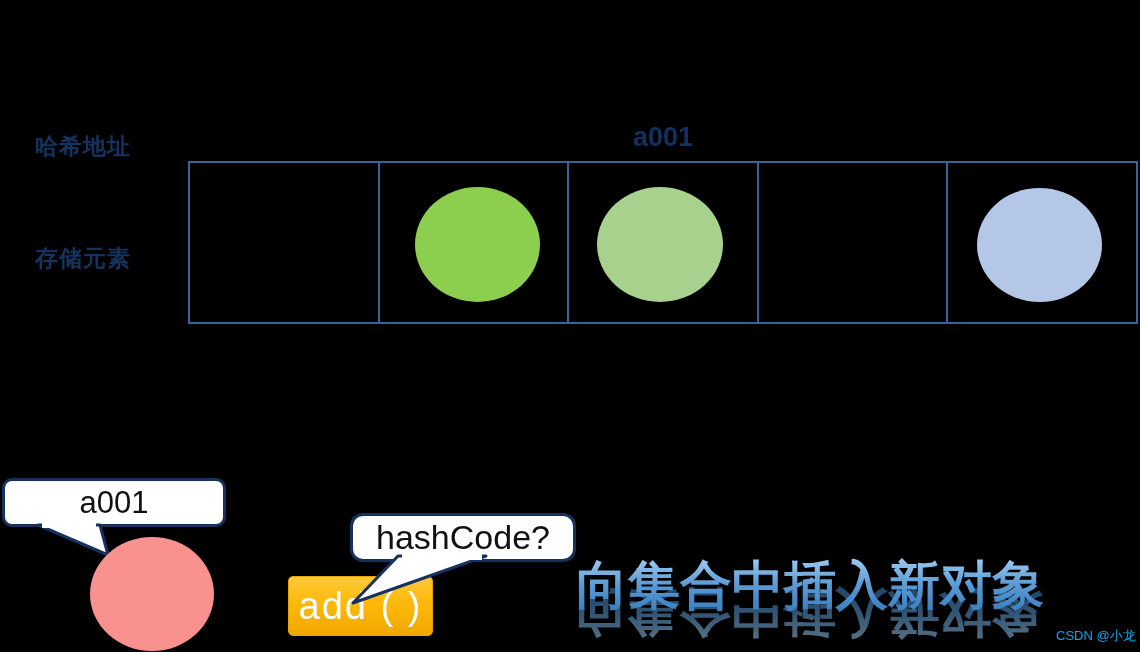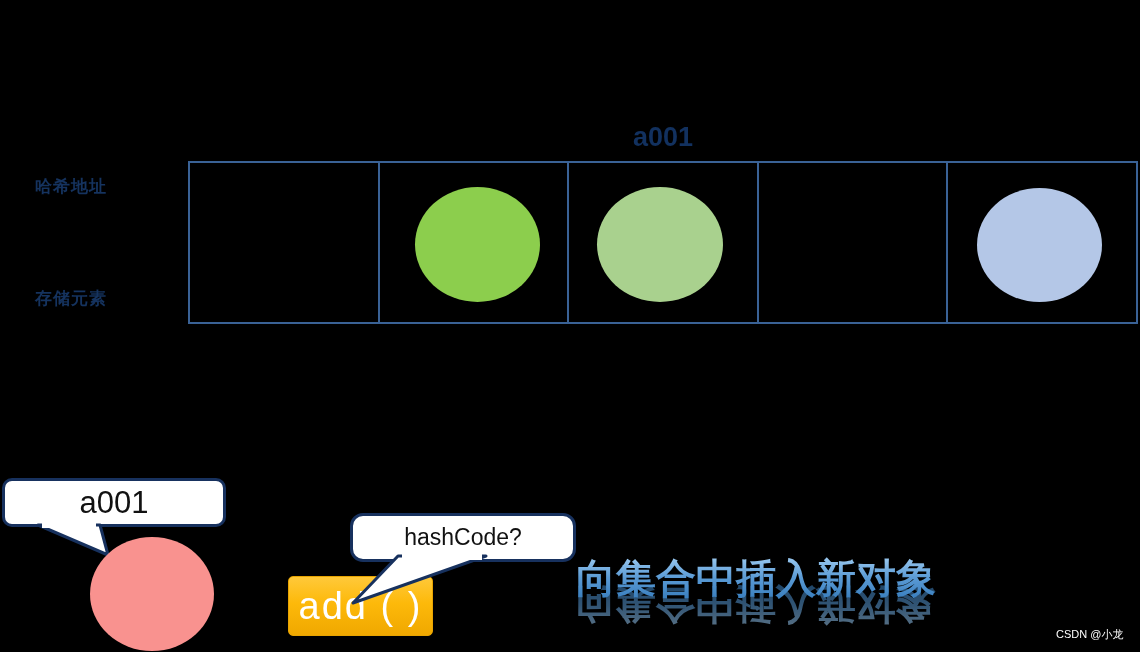--- a/index.html
+++ b/index.html
@@ -2,22 +2,22 @@
 <html><head>
 <meta charset="utf-8">
 <style>
   html,body{margin:0;padding:0;background:#000;}
   .canvas{
     position:relative;width:1140px;height:652px;background:#000;
     overflow:hidden;font-family:"Liberation Sans",sans-serif;
   }
   
   .row-label{
-    position:absolute;left:35px;color:#15335F;font-size:17px;font-weight:bold;
-    letter-spacing:1px;white-space:nowrap;margin-top:44px;
+    position:absolute;left:35px;color:#15335F;font-size:23px;font-weight:bold;
+    letter-spacing:1px;white-space:nowrap;
   }
   .row-label.addr{top:131px;}
   .row-label.elem{top:243px;}
   
   .addr-labels{
     position:absolute;left:188px;top:122px;width:950px;display:flex;
   }
   .addr-labels span{
     flex:1;text-align:center;color:#12315F;font-size:27px;font-weight:bold;
   }
@@ -32,51 +32,51 @@
   .ellipse{position:absolute;border-radius:50%;}
   .el-a002{left:415px;top:187px;width:125px;height:115px;}
   .el-a003{left:597px;top:187px;width:126px;height:115px;}
   .el-a005{left:977px;top:188px;width:125px;height:114px;}
   
   .bubble{
     position:absolute;background:#fff;border:3px solid #17315E;box-sizing:border-box;
     color:#111;display:flex;align-items:center;justify-content:center;
   }
   .bubble.addr-callout{left:2px;top:478px;width:224px;height:49px;border-radius:10px;font-size:31px;}
-  .bubble.hash-callout{left:350px;top:513px;width:226px;height:49px;border-radius:13px;font-size:23px;}
+  .bubble.hash-callout{left:350px;top:513px;width:226px;height:49px;border-radius:13px;font-size:34px;}
   .tail{position:absolute;}
   .tail.addr-tail{left:30px;top:521px;}
   .tail.hash-tail{left:340px;top:551px;}
   
   .new-object{left:90px;top:537px;width:124px;height:114px;}
   
   .add-button{
     position:absolute;left:288px;top:576px;width:145px;height:60px;border-radius:5px;
     background:linear-gradient(180deg,#FFC93A 0%,#FDB90A 45%,#F0A800 100%);
     border:1px solid #E8A400;box-sizing:border-box;
     color:#fff;font-size:38px;display:flex;align-items:center;justify-content:center;
     letter-spacing:2px;white-space:pre;
   }
   
   .wordart,.wordart-reflect{
-    position:absolute;left:576px;font-size:40px;font-weight:bold;white-space:nowrap;
+    position:absolute;left:576px;font-size:52px;font-weight:bold;white-space:nowrap;
     letter-spacing:0px;
     background:linear-gradient(180deg,#AED7F8 0%,#5B9BD5 48%,#2E75B6 100%);
     color:#5B9BD5;
   }
   @supports ((-webkit-background-clip:text) or (background-clip:text)){
     .wordart,.wordart-reflect{
       -webkit-background-clip:text;background-clip:text;
       -webkit-text-fill-color:transparent;color:transparent;
     }
   }
   .wordart{top:551px;text-shadow:0 0 0 transparent;}
   .wordart-reflect{top:577px;transform:scaleY(-1);opacity:0.55;}
   
-  .watermark{position:absolute;left:1056px;top:627px;color:#ffffff;font-size:11px;white-space:nowrap;}
+  .watermark{position:absolute;left:1056px;top:627px;color:#0ea5e9;font-size:13px;white-space:nowrap;}
 </style>
 </head>
 <body>
 
 <div class="canvas">
 
   <div class="row-label addr">哈希地址</div>
   <div class="row-label elem">存储元素</div>
 
   <div class="addr-labels">

